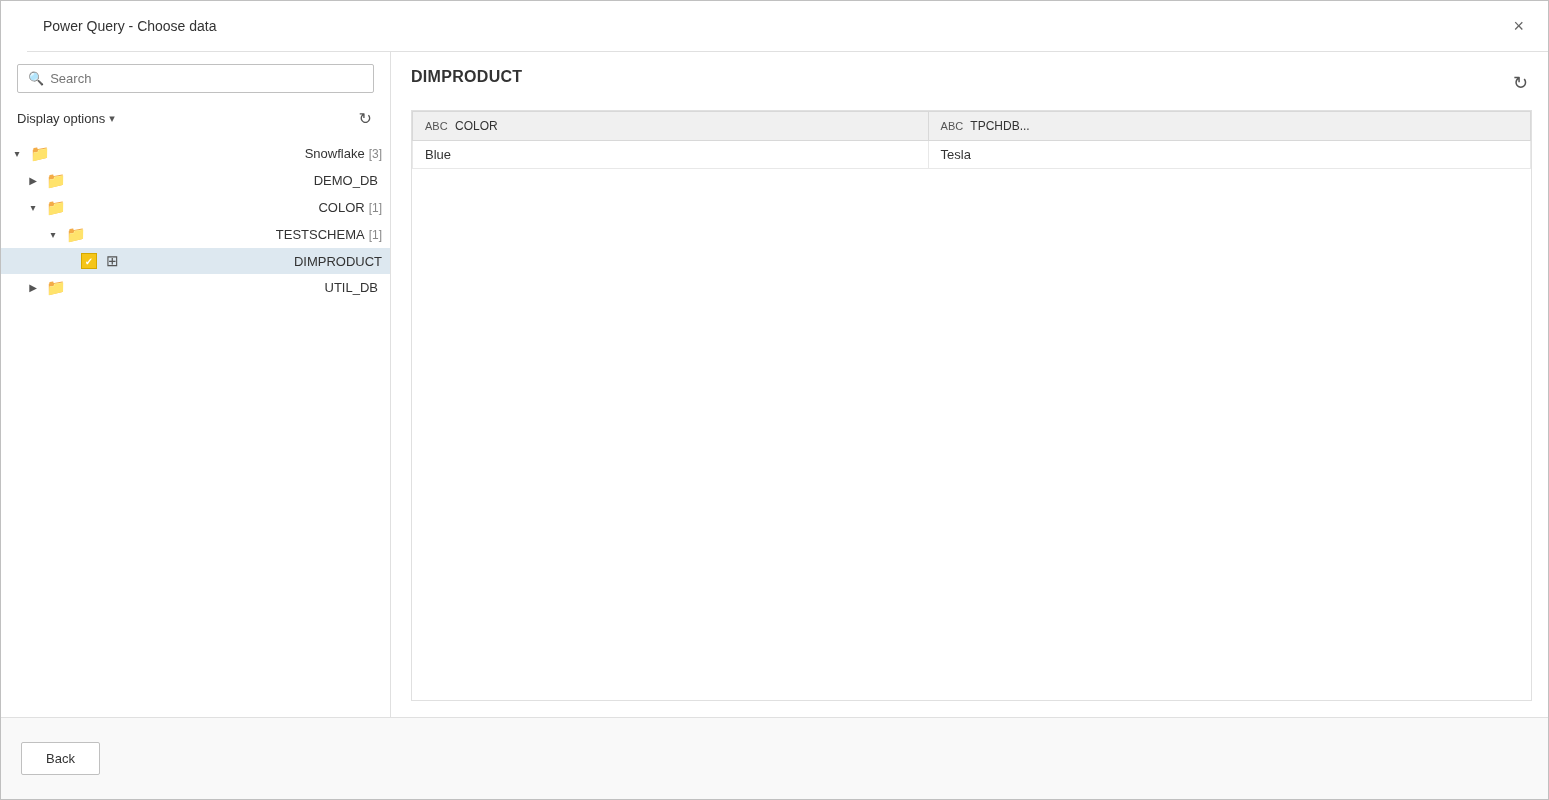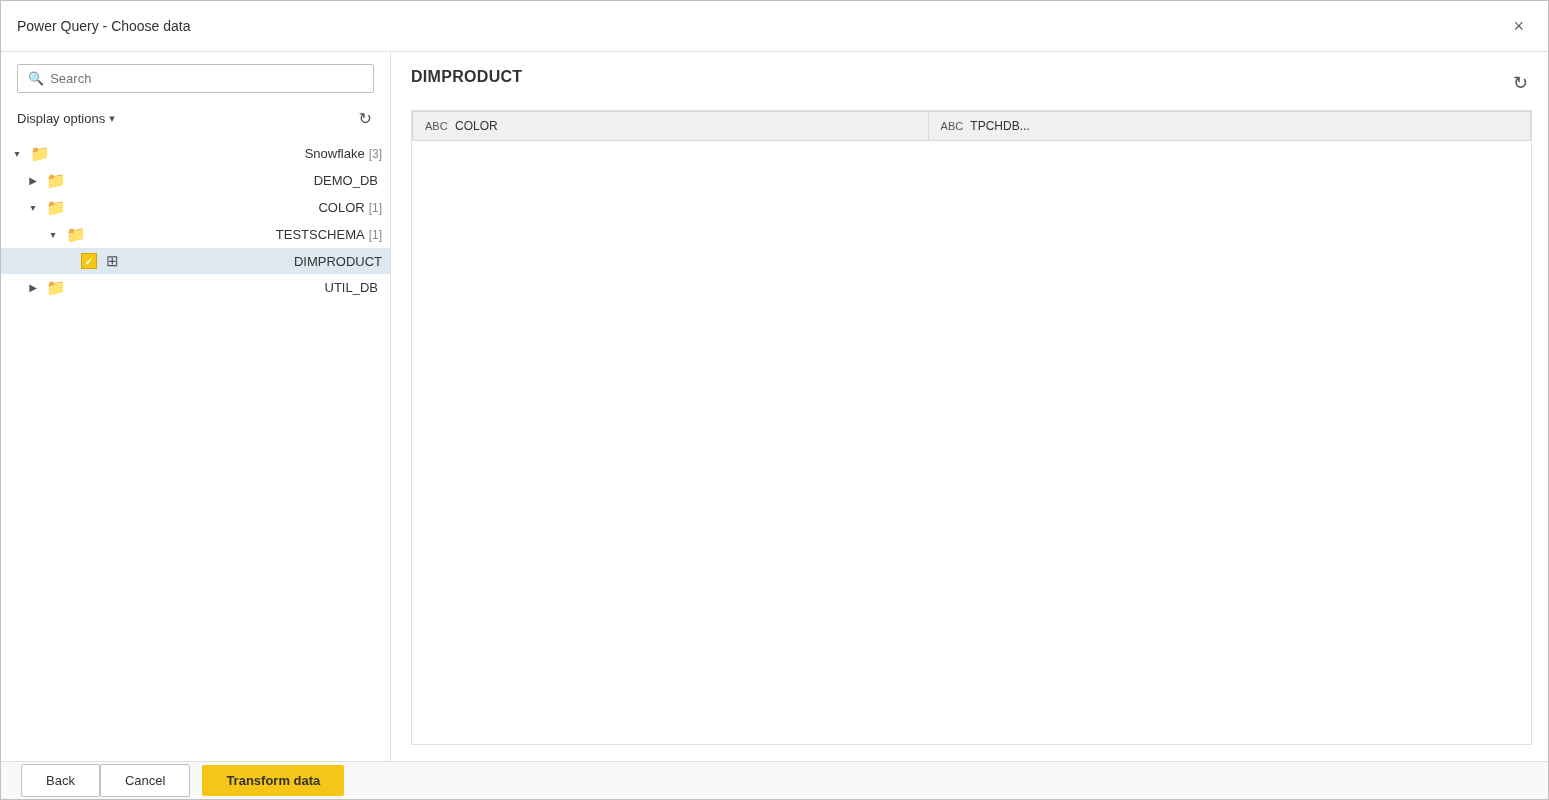--- a/index.html
+++ b/index.html
@@ -23,20 +23,21 @@
       box-shadow: 0 4px 20px rgba(0,0,0,0.2);
     }
     .title-bar {
       display: flex;
       align-items: center;
       justify-content: space-between;
       padding: 12px 16px;
       border-bottom: 1px solid #e0e0e0;
       background: #ffffff;
       min-height: 44px;
+      margin-left: 26px;
     }
     .title-bar-title {
       font-size: 14px;
       color: #333;
       font-weight: 400;
     }
     .close-btn {
       cursor: pointer;
       font-size: 18px;
       color: #666;
@@ -223,21 +224,22 @@
       display: block;
     }
     .preview-header-row {
       display: flex;
       align-items: center;
       margin-bottom: 12px;
     }
     .bottom-bar {
       display: flex;
       align-items: center;
-      padding: 2px 20px;
+      justify-content: space-between;
+      padding: 24px 20px;
       border-top: 1px solid #e0e0e0;
       background: #f9f9f9;
     }
     .back-btn {
       border: 1px solid #c0c0c0;
       background: #ffffff;
       padding: 8px 24px;
       cursor: pointer;
       font-size: 13px;
       color: #333;
@@ -361,26 +363,26 @@
                 <span class="col-type-icon">ABC</span>
                 <span>COLOR</span>
               </th>
               <th>
                 <span class="col-type-icon">ABC</span>
                 <span>TPCHDB...</span>
               </th>
             </tr>
           </thead>
           <tbody>
+            <tr>
+              <td>Blue</td>
+              <td>Tesla</td>
+            </tr>
           </tbody>
         </table>
       </div>
     </div>
   </div>
 
   <div class="bottom-bar">
     <button class="back-btn">Back</button>
-    <div class="right-btns">
-      <button class="cancel-btn">Cancel</button>
-      <button class="transform-btn">Transform data</button>
-    </div>
   </div>
 </div>
 
 </body></html>

